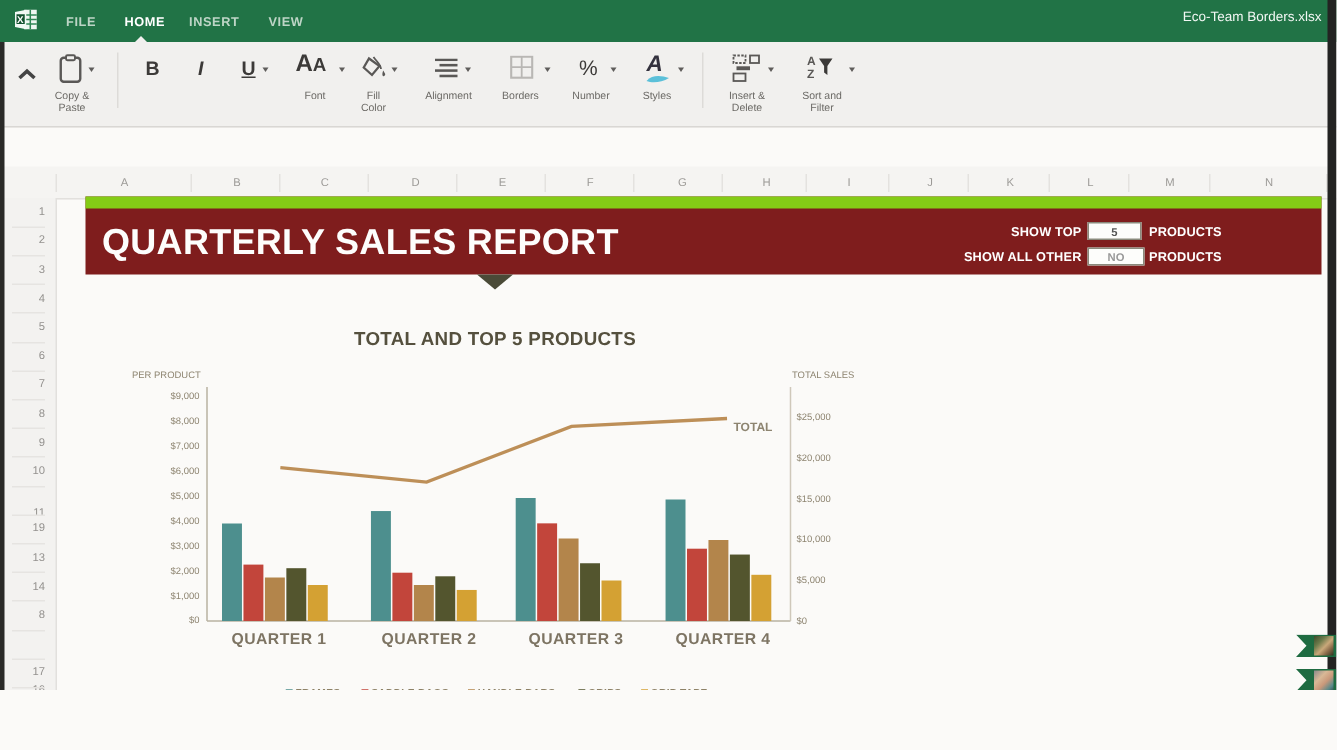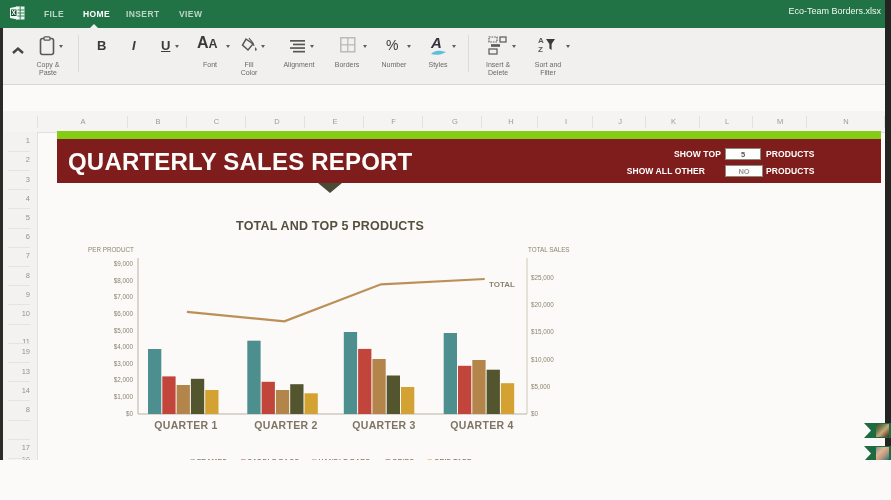--- a/index.html
+++ b/index.html
@@ -222,21 +222,21 @@
     <div class="abs" style="left:8px;top:345.1px;width:22px;height:1px;background:#e6e4e1;"></div>
     <div class="rn" style="left:0;top:349.7px;">19</div>
     <div class="abs" style="left:8px;top:364.3px;width:22px;height:1px;background:#e6e4e1;"></div>
   </div>
 
   <div class="abs" id="banner">
     <h1>QUARTERLY SALES REPORT</h1>
     <div class="bnr-lab" style="right:160px;top:10px;">SHOW TOP</div>
     <div class="bnr-box" style="left:668px;top:9px;">5</div>
     <div class="bnr-lab" style="left:709px;top:10px;">PRODUCTS</div>
-    <div class="bnr-lab" style="right:176px;top:27px;">SHOW ALL OTHER</div>
+    <div class="bnr-lab" style="right:160px;top:27px;">SHOW ALL OTHER</div>
     <div class="bnr-box" style="left:668px;top:26px;width:38px;color:#999;">NO</div>
     <div class="bnr-lab" style="left:709px;top:27px;">PRODUCTS</div>
   </div>
   <div class="abs" id="bnr-tri"></div>
 
   <svg class="abs" id="chart" style="left:80px;top:210px;" width="500" height="265" viewBox="0 0 500 265">
     <text x="250" y="20" font-size="12.5" font-weight="bold" fill="#55503e" text-anchor="middle" letter-spacing="0.2">TOTAL AND TOP 5 PRODUCTS</text>
     <text x="8" y="42" font-size="6.3" fill="#8d8470">PER PRODUCT</text>
     <text x="448" y="42" font-size="6.3" fill="#8d8470">TOTAL SALES</text>
     <text x="53" y="56.2" font-size="6.3" fill="#8d8470" text-anchor="end">$9,000</text>

